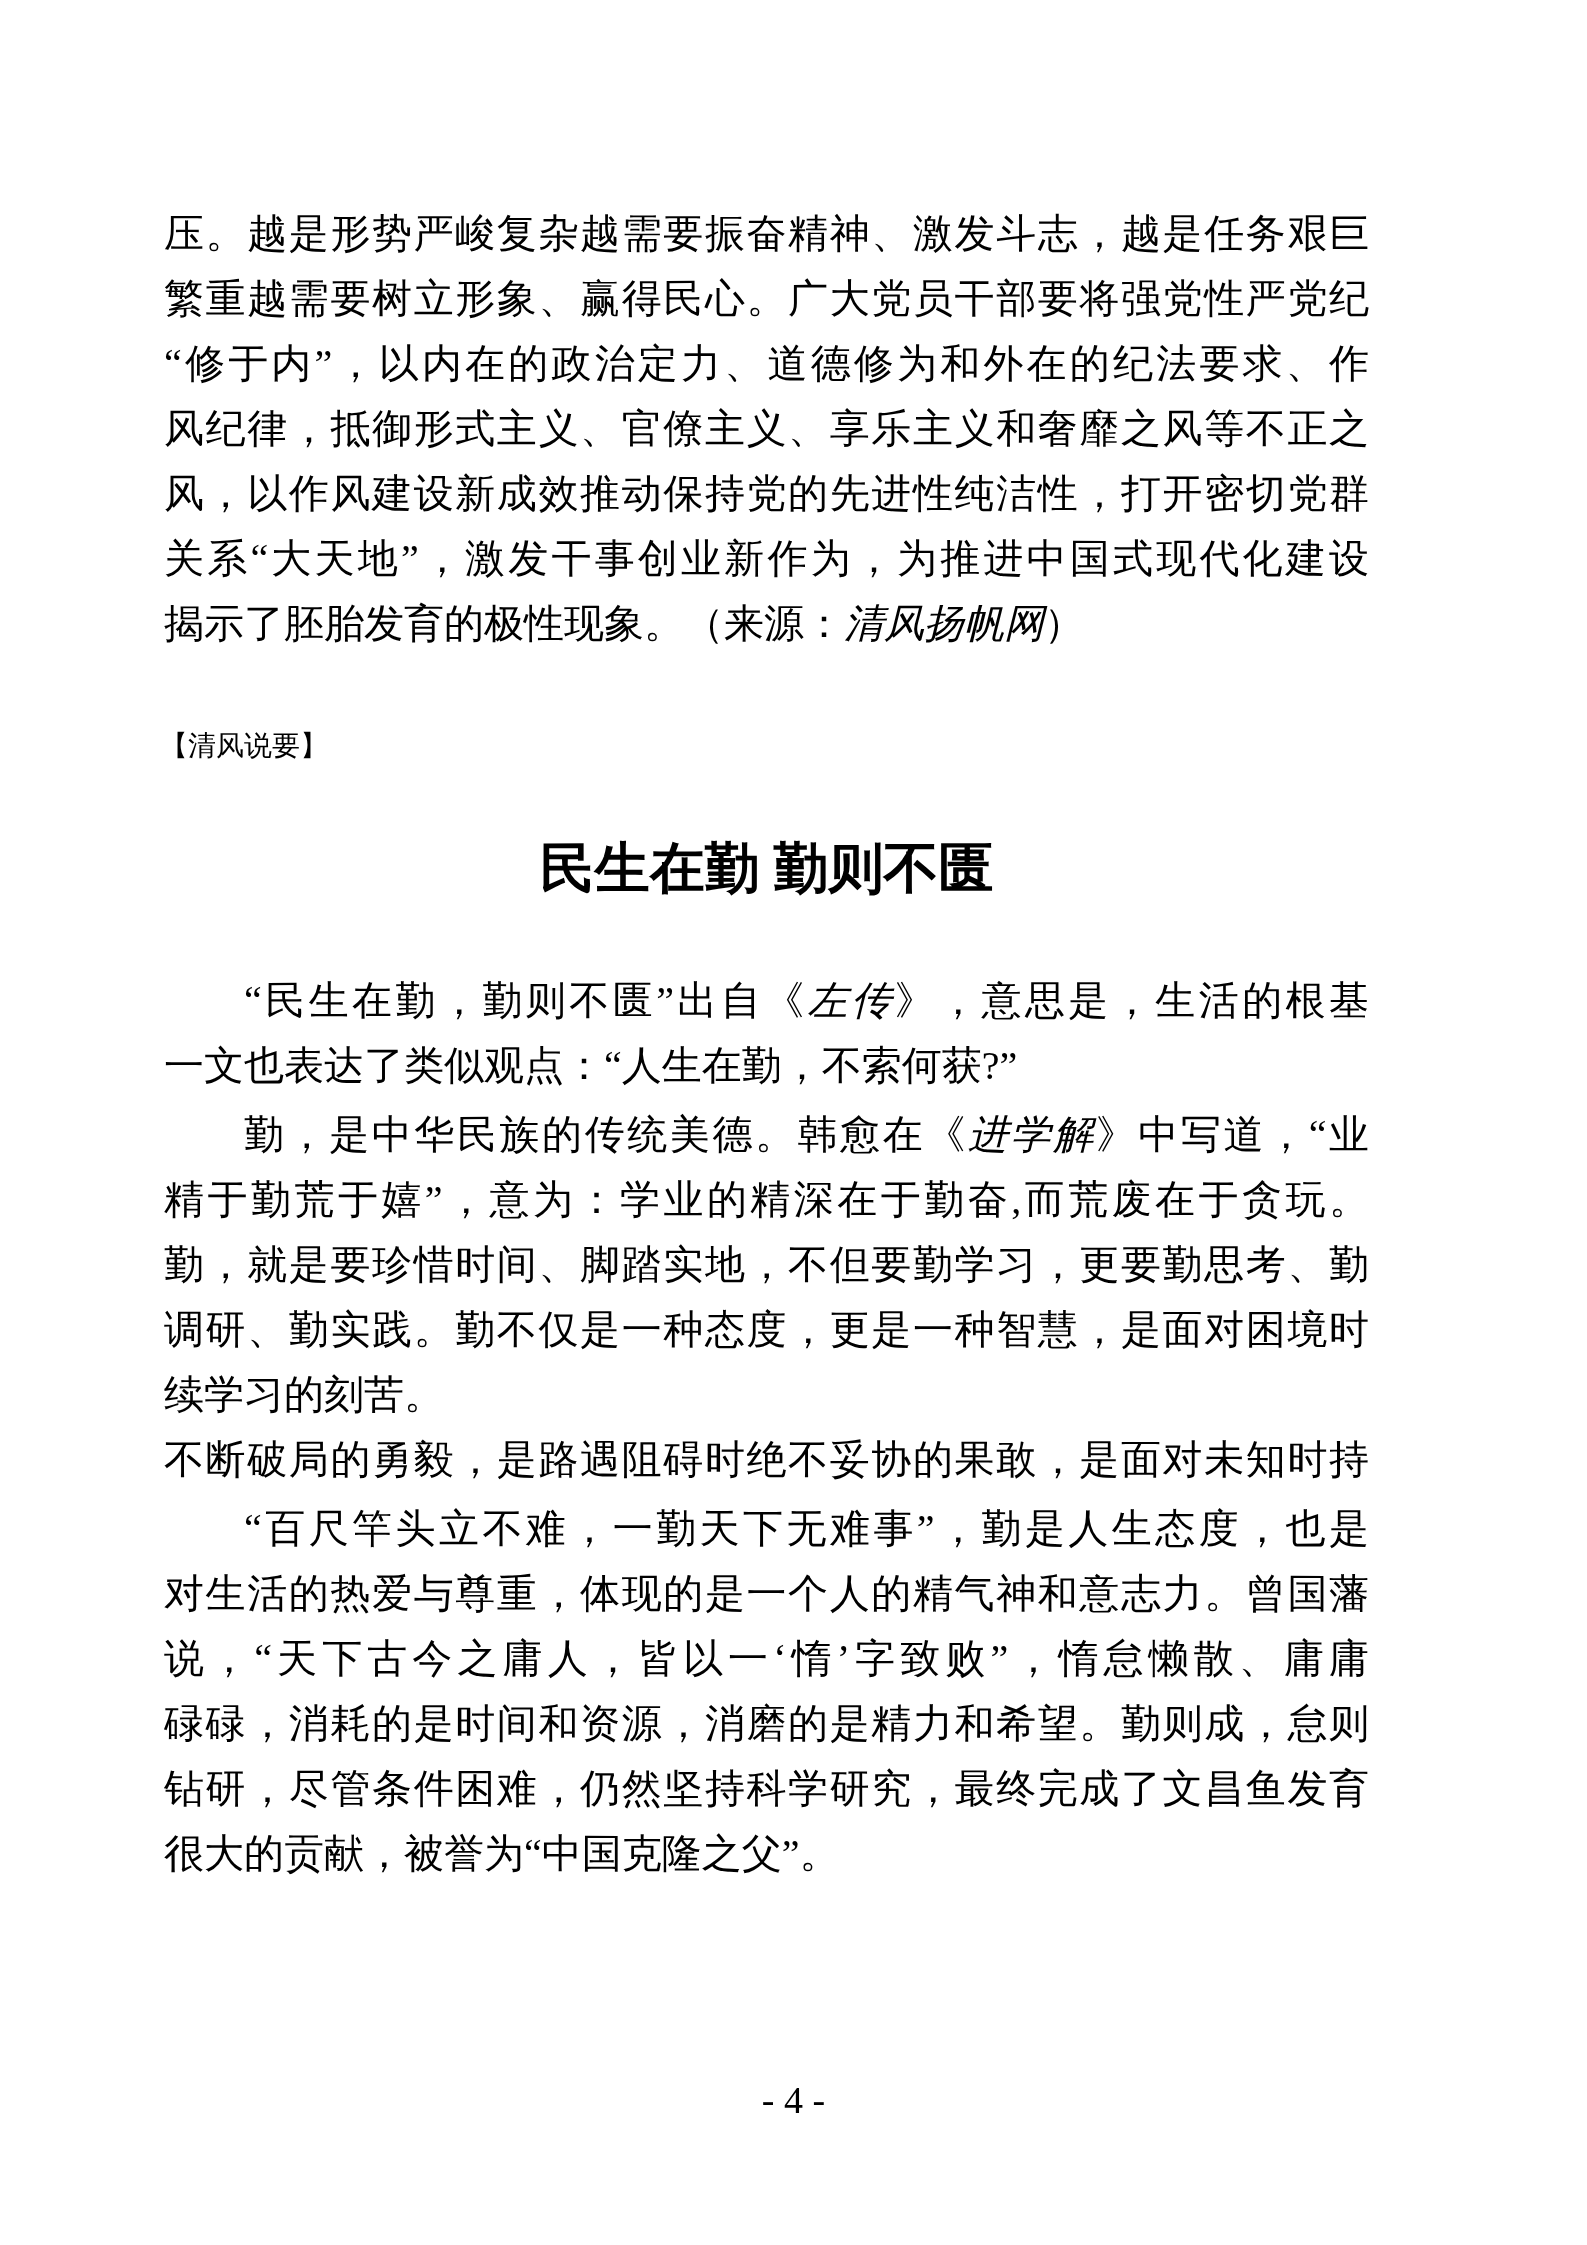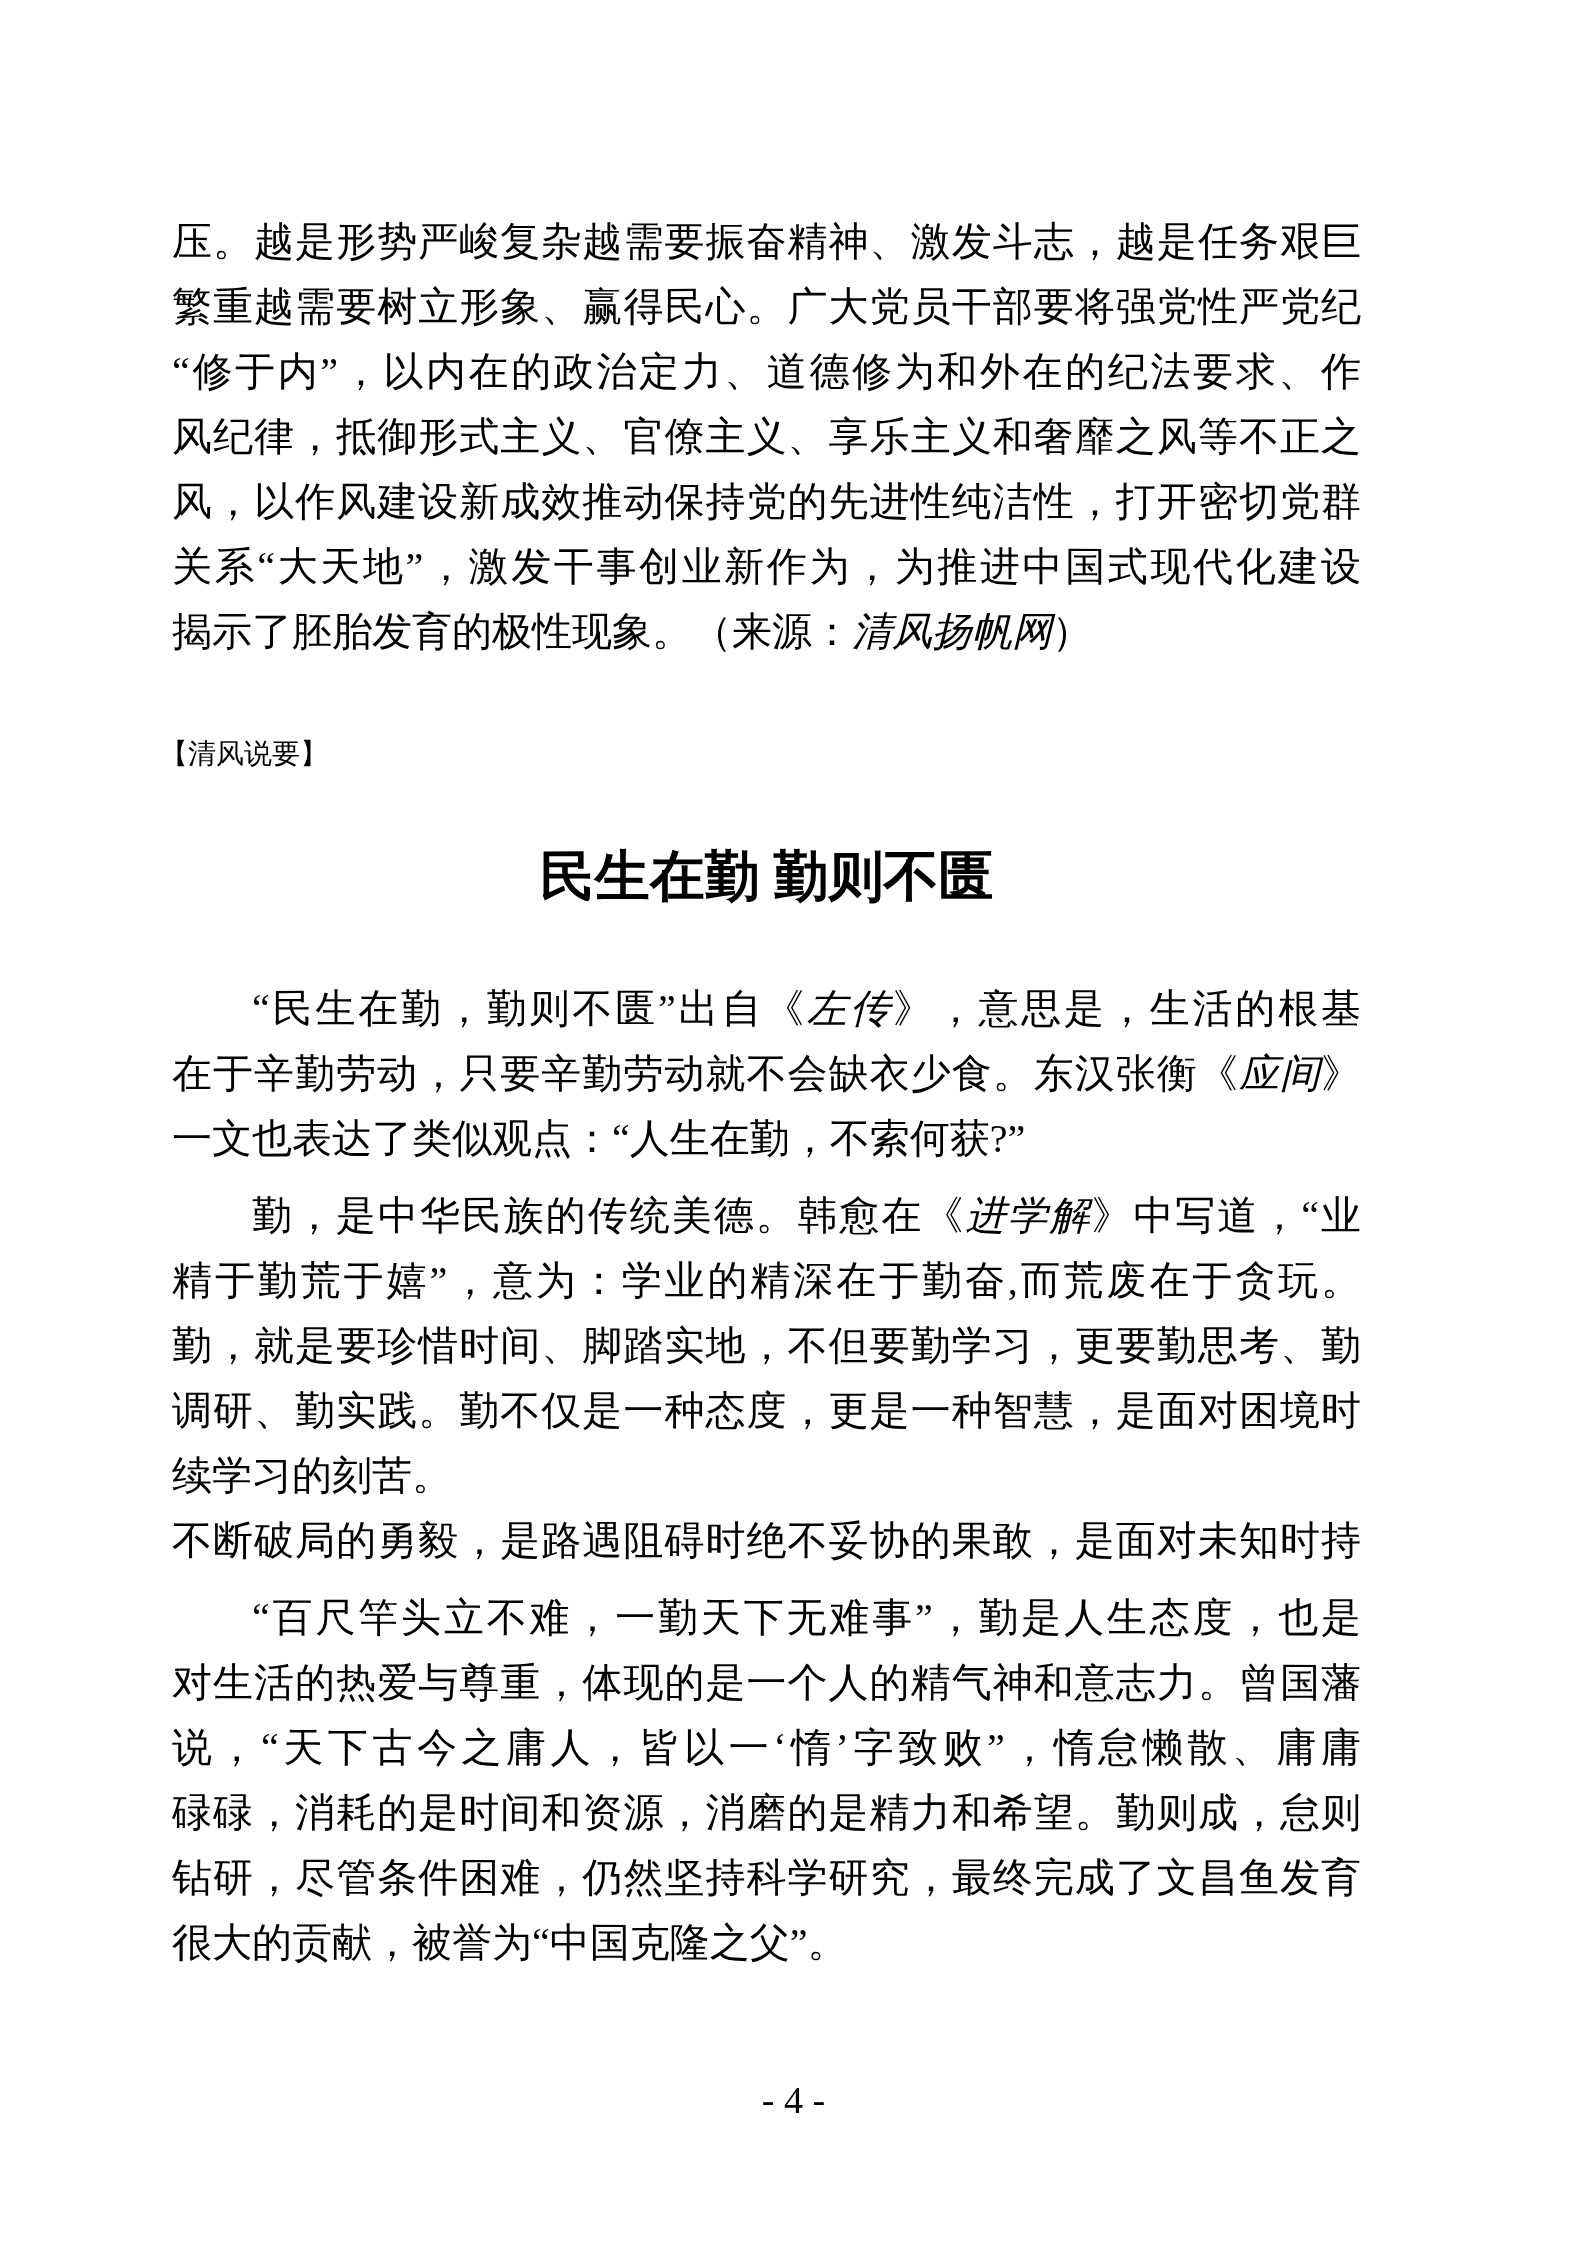--- a/index.html
+++ b/index.html
@@ -15,21 +15,21 @@
     color: #000000;
     font-family: "Liberation Serif", serif;
     overflow: hidden;
   }
   .content {
     position: absolute;
     left: 160px;
     top: 197px;
     width: 1213px;
   }
-  .para { margin: 12px; }
+  .para { margin: 4px; }
   .line {
     font-size: 40px;
     height: 65px;
     line-height: 65px;
     text-align: justify;
     text-align-last: left;
     white-space: normal;
   }
   .line.fill {
     text-align-last: justify;
@@ -80,21 +80,20 @@
         <div class="line fill"><span>关系“大天地”，激发干事创业新作为，为推进中国式现代化建设</span></div>
         <div class="line"><span>揭示了胚胎发育的极性现象。（来源：</span><span class="italic">清风扬帆网</span><span>）</span></div>
       </div>
 
     <div class="section-label">【清风说要】</div>
 
     <div class="title">民生在勤 勤则不匮</div>
 
     <div class="para para-first">
         <div class="line fill indent"><span>“民生在勤，勤则不匮”出自《</span><span class="italic">左传</span><span>》，意思是，生活的根基</span></div>
-        <div class="line fill"><span>在于辛勤劳动，只要辛勤劳动就不会缺衣少食。东汉张衡《</span><span class="italic">应间</span><span>》</span></div>
         <div class="line"><span>一文也表达了类似观点：“人生在勤，不索何获?”</span></div>
       </div>
 
     <div class="para">
         <div class="line fill indent"><span>勤，是中华民族的传统美德。韩愈在《</span><span class="italic">进学解</span><span>》中写道，“业</span></div>
         <div class="line fill"><span>精于勤荒于嬉”，意为：学业的精深在于勤奋,而荒废在于贪玩。</span></div>
         <div class="line fill"><span>勤，就是要珍惜时间、脚踏实地，不但要勤学习，更要勤思考、勤</span></div>
         <div class="line fill"><span>调研、勤实践。勤不仅是一种态度，更是一种智慧，是面对困境时</span></div>
         <div class="line"><span>续学习的刻苦。</span></div>
         <div class="line fill"><span>不断破局的勇毅，是路遇阻碍时绝不妥协的果敢，是面对未知时持</span></div>

